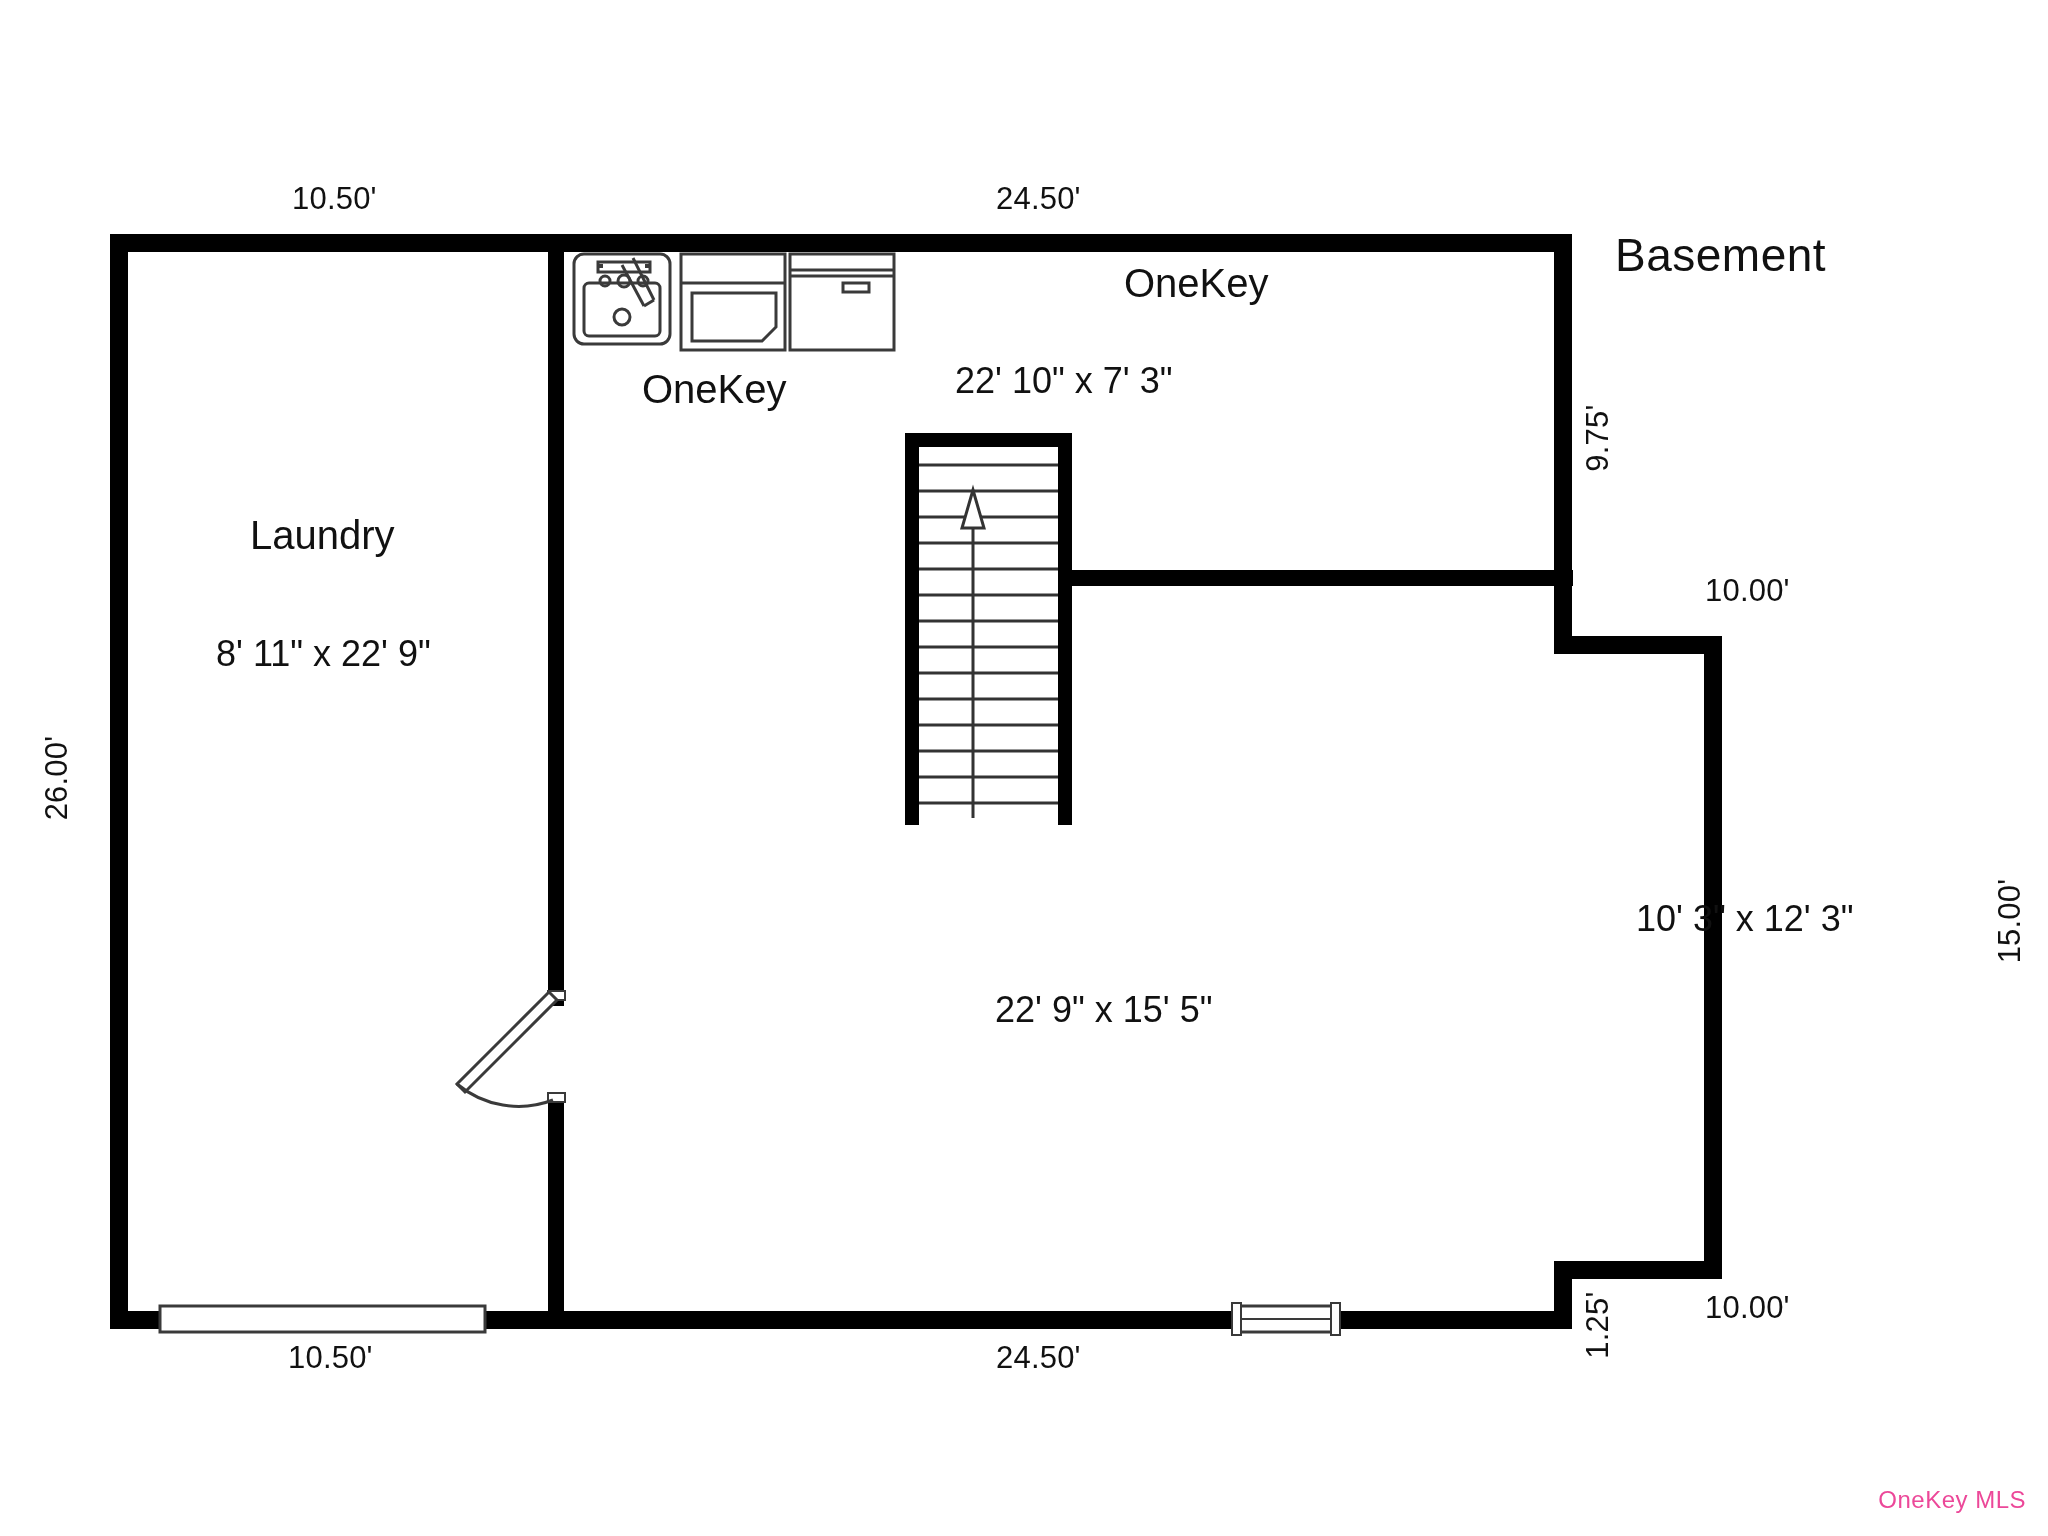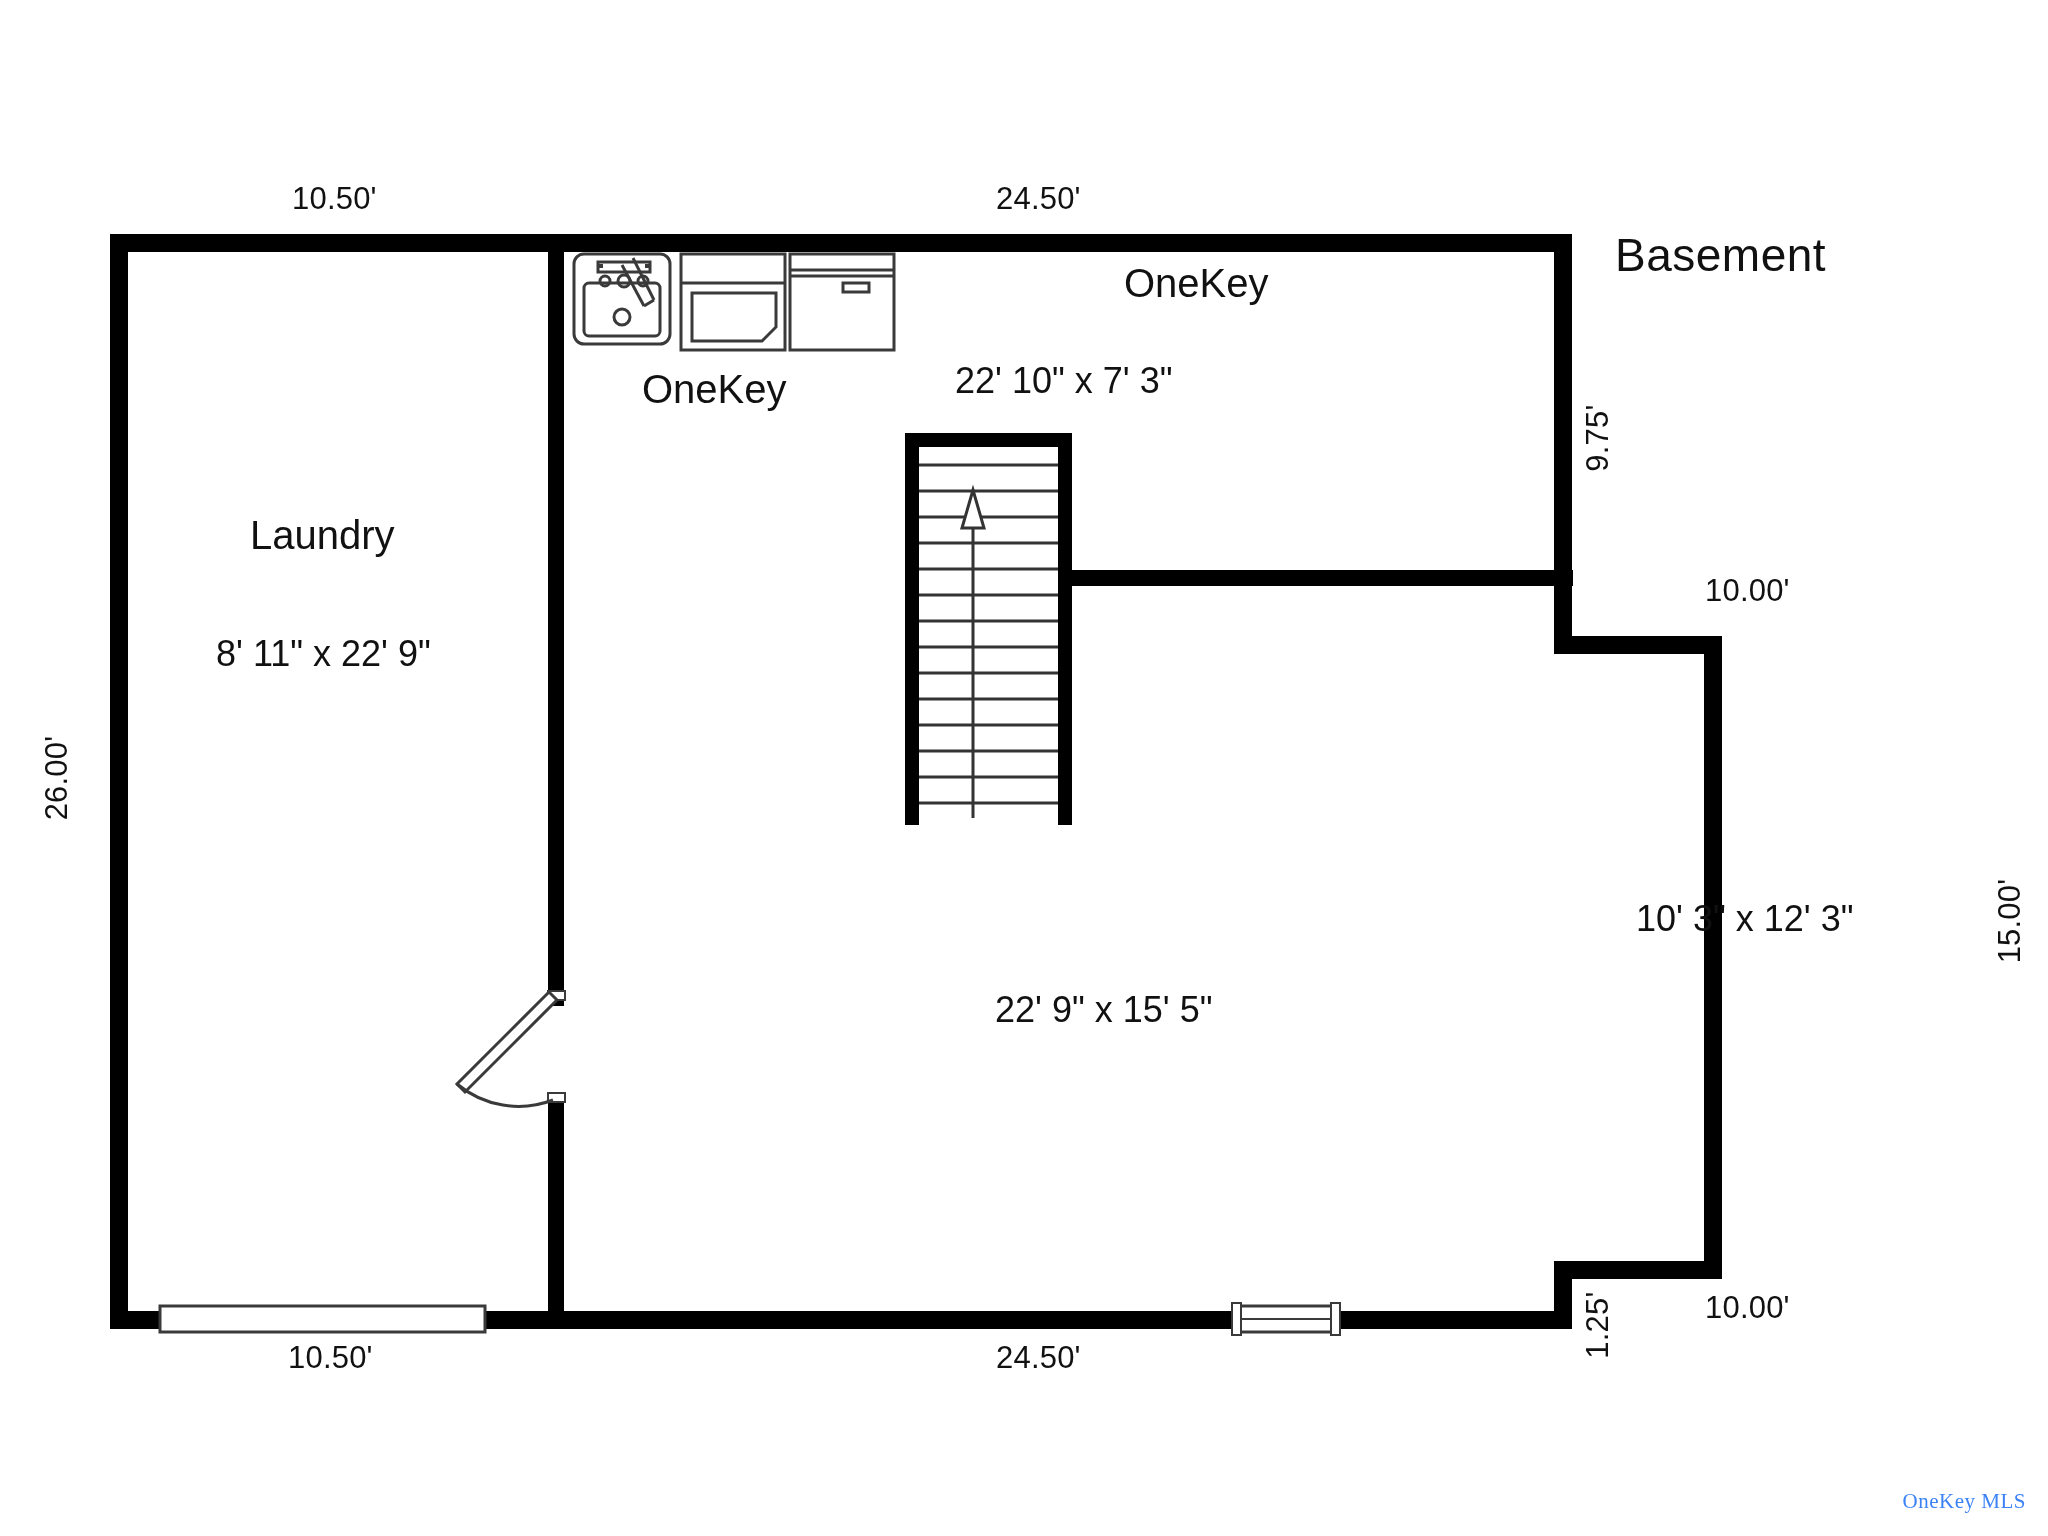--- a/index.html
+++ b/index.html
@@ -42,23 +42,23 @@
     letter-spacing: 0.5px;
   }
   .rot-ccw {
     transform: rotate(-90deg);
     transform-origin: 50% 50%;
   }
   .watermark {
     position: absolute;
     right: 22px;
     bottom: 22px;
-    font-size: 21px;
-    color: #3b82f6;
-    font-family: Liberation Serif, serif;
+    font-size: 24px;
+    color: #ec4899;
+    font-family: Liberation Sans, sans-serif;
     letter-spacing: 0.5px;
   }
   svg { display: block; }
 </style>
 </head>
 <body>
 
 <svg id="canvas" viewBox="0 0 2048 1536">
 
   <g fill="none" stroke="#000000" stroke-width="18" stroke-linejoin="miter" stroke-linecap="square">

